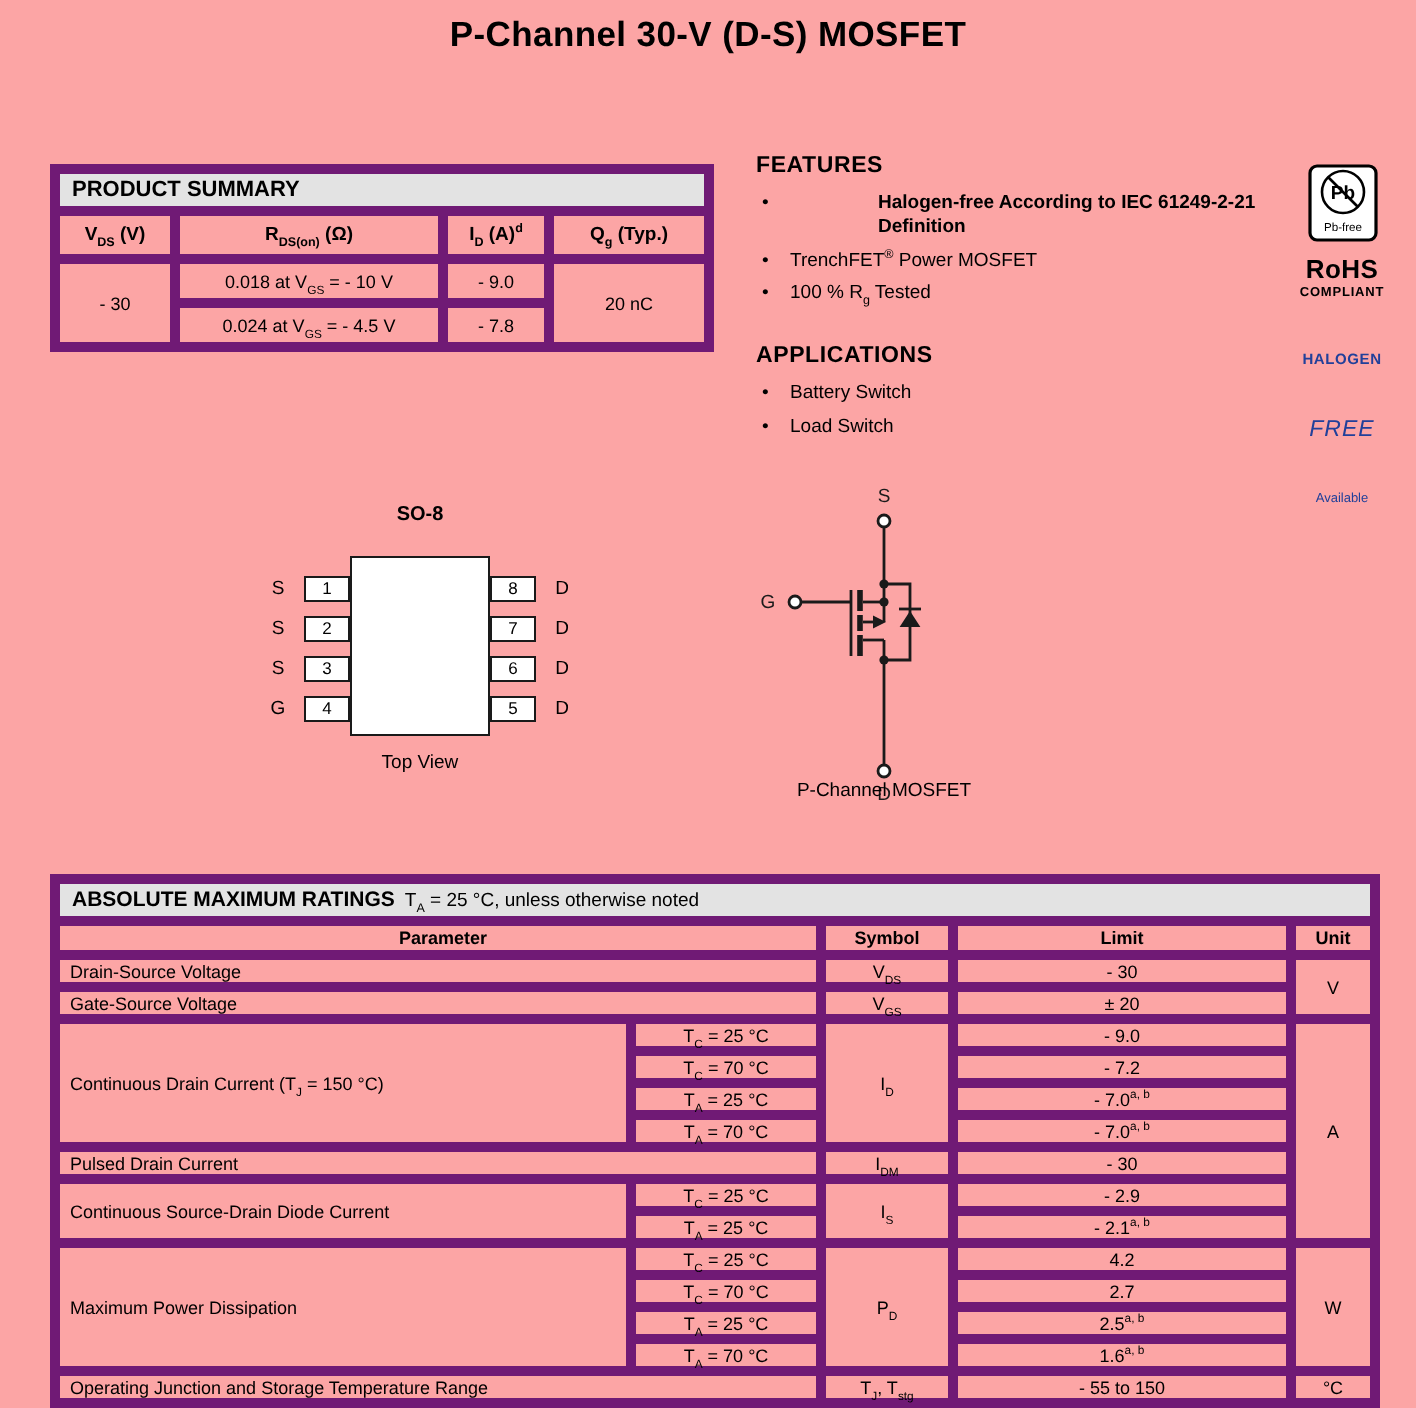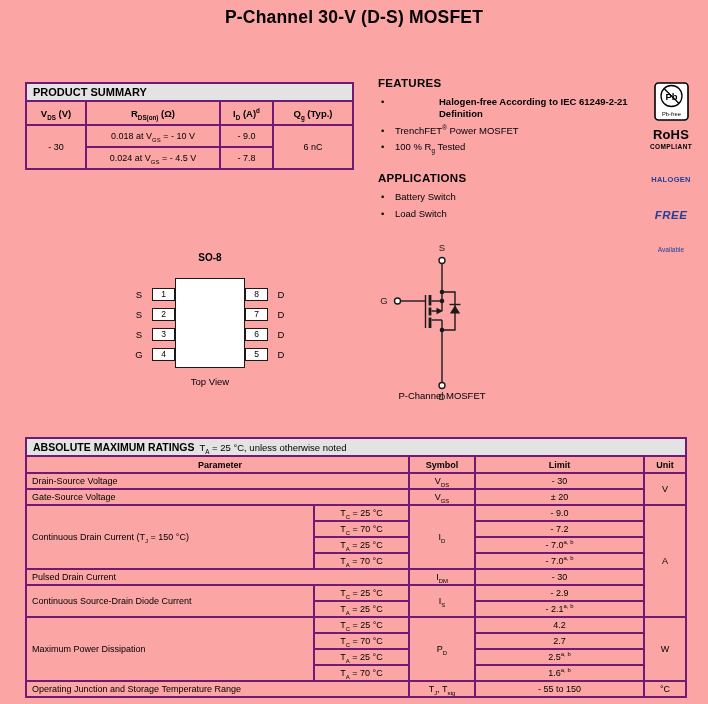--- a/index.html
+++ b/index.html
@@ -12,21 +12,21 @@
   .page { position:absolute; inset:0; background:#fca5a5; overflow:hidden; }
 
   
   .doc-title {
     position:absolute; top:7px; left:0; width:100%;
     text-align:center; font-size:17.5px; font-weight:bold; letter-spacing:0.2px;
   }
 
   
   table.tbl { border-collapse:collapse; position:absolute; table-layout:fixed; }
-  table.tbl th, table.tbl td { border:2px solid #701a75; }
+  table.tbl th, table.tbl td { border:5px solid #701a75; }
   table.tbl { border:1.5px solid #000; }
   .band {
     background:#e3e3e3; text-align:left; font-weight:bold;
     font-size:11px; padding:2px 6px; height:18px;
   }
   sub { font-size:0.66em; line-height:0; }
   sup { font-size:0.66em; line-height:0; vertical-align:super; }
 
   
   .ps { left:25px; top:82px; width:327px; }
@@ -41,21 +41,21 @@
   .bullet::before { content:"\2022"; position:absolute; left:3px; top:0; font-size:9.5px; }
   .bullet .bold { font-weight:bold;margin-left:44px; }
   .bullet .narrow { display:inline-block; max-width:232px; }
 
   
   .compliance { position:absolute; left:648px; top:82px; width:46px; text-align:center; }
   .pbfree-box { display:block; margin:0 auto; }
   .rohs { font-size:13px; font-weight:bold; margin-top:6px; letter-spacing:0.2px; }
   .compliant { font-size:6.5px; font-weight:bold; letter-spacing:0.4px; margin-top:1px; }
   .halogen { font-size:7.5px; font-weight:bold; margin-top:7px; letter-spacing:0.3px; }
-  .free { font-size:11.5px; font-weight:bold; font-style:italic; letter-spacing:0.5px; margin-top:0px; }
+  .free { font-size:11.5px; font-weight:normal; font-style:italic; letter-spacing:0.5px; margin-top:0px; }
   .available { font-size:6.5px; margin-top:1px; }
   .blue { color:#21409a;margin-top:25px; }
 
   
   .so8 { position:absolute; left:130px; top:248px; width:170px; height:148px; }
   .so8-title { position:absolute; top:4px; left:0; width:160px; text-align:center; font-size:10px; font-weight:bold; }
   .so8-body { position:absolute; left:45px; top:30px; width:70px; height:90px; border:1.5px solid #1a1a1a; background:#fff; }
   .pbox {
     position:absolute; width:23px; height:13px; border:1.3px solid #1a1a1a; background:#fff;
     font-size:8.5px; text-align:center; line-height:11px;
@@ -97,21 +97,21 @@
     <tr>
       <th class="colh"><span>V</span><sub>DS</sub><span> (V)</span></th>
       <th class="colh"><span>R</span><sub>DS(on)</sub><span> (Ω)</span></th>
       <th class="colh"><span>I</span><sub>D</sub><span> (A)</span><sup>d</sup></th>
       <th class="colh"><span>Q</span><sub>g</sub><span> (Typ.)</span></th>
     </tr>
     <tr>
       <td rowspan="2">- 30</td>
       <td><span>0.018 at V</span><sub>GS</sub><span> = - 10 V</span></td>
       <td>- 9.0</td>
-      <td rowspan="2">6 nC</td>
+      <td rowspan="2">20 nC</td>
     </tr>
     <tr>
       <td><span>0.024 at V</span><sub>GS</sub><span> = - 4.5 V</span></td>
       <td>- 7.8</td>
     </tr>
   </tbody>
     </table>
 
   <div class="features">
     <div class="sec-title">FEATURES</div>

